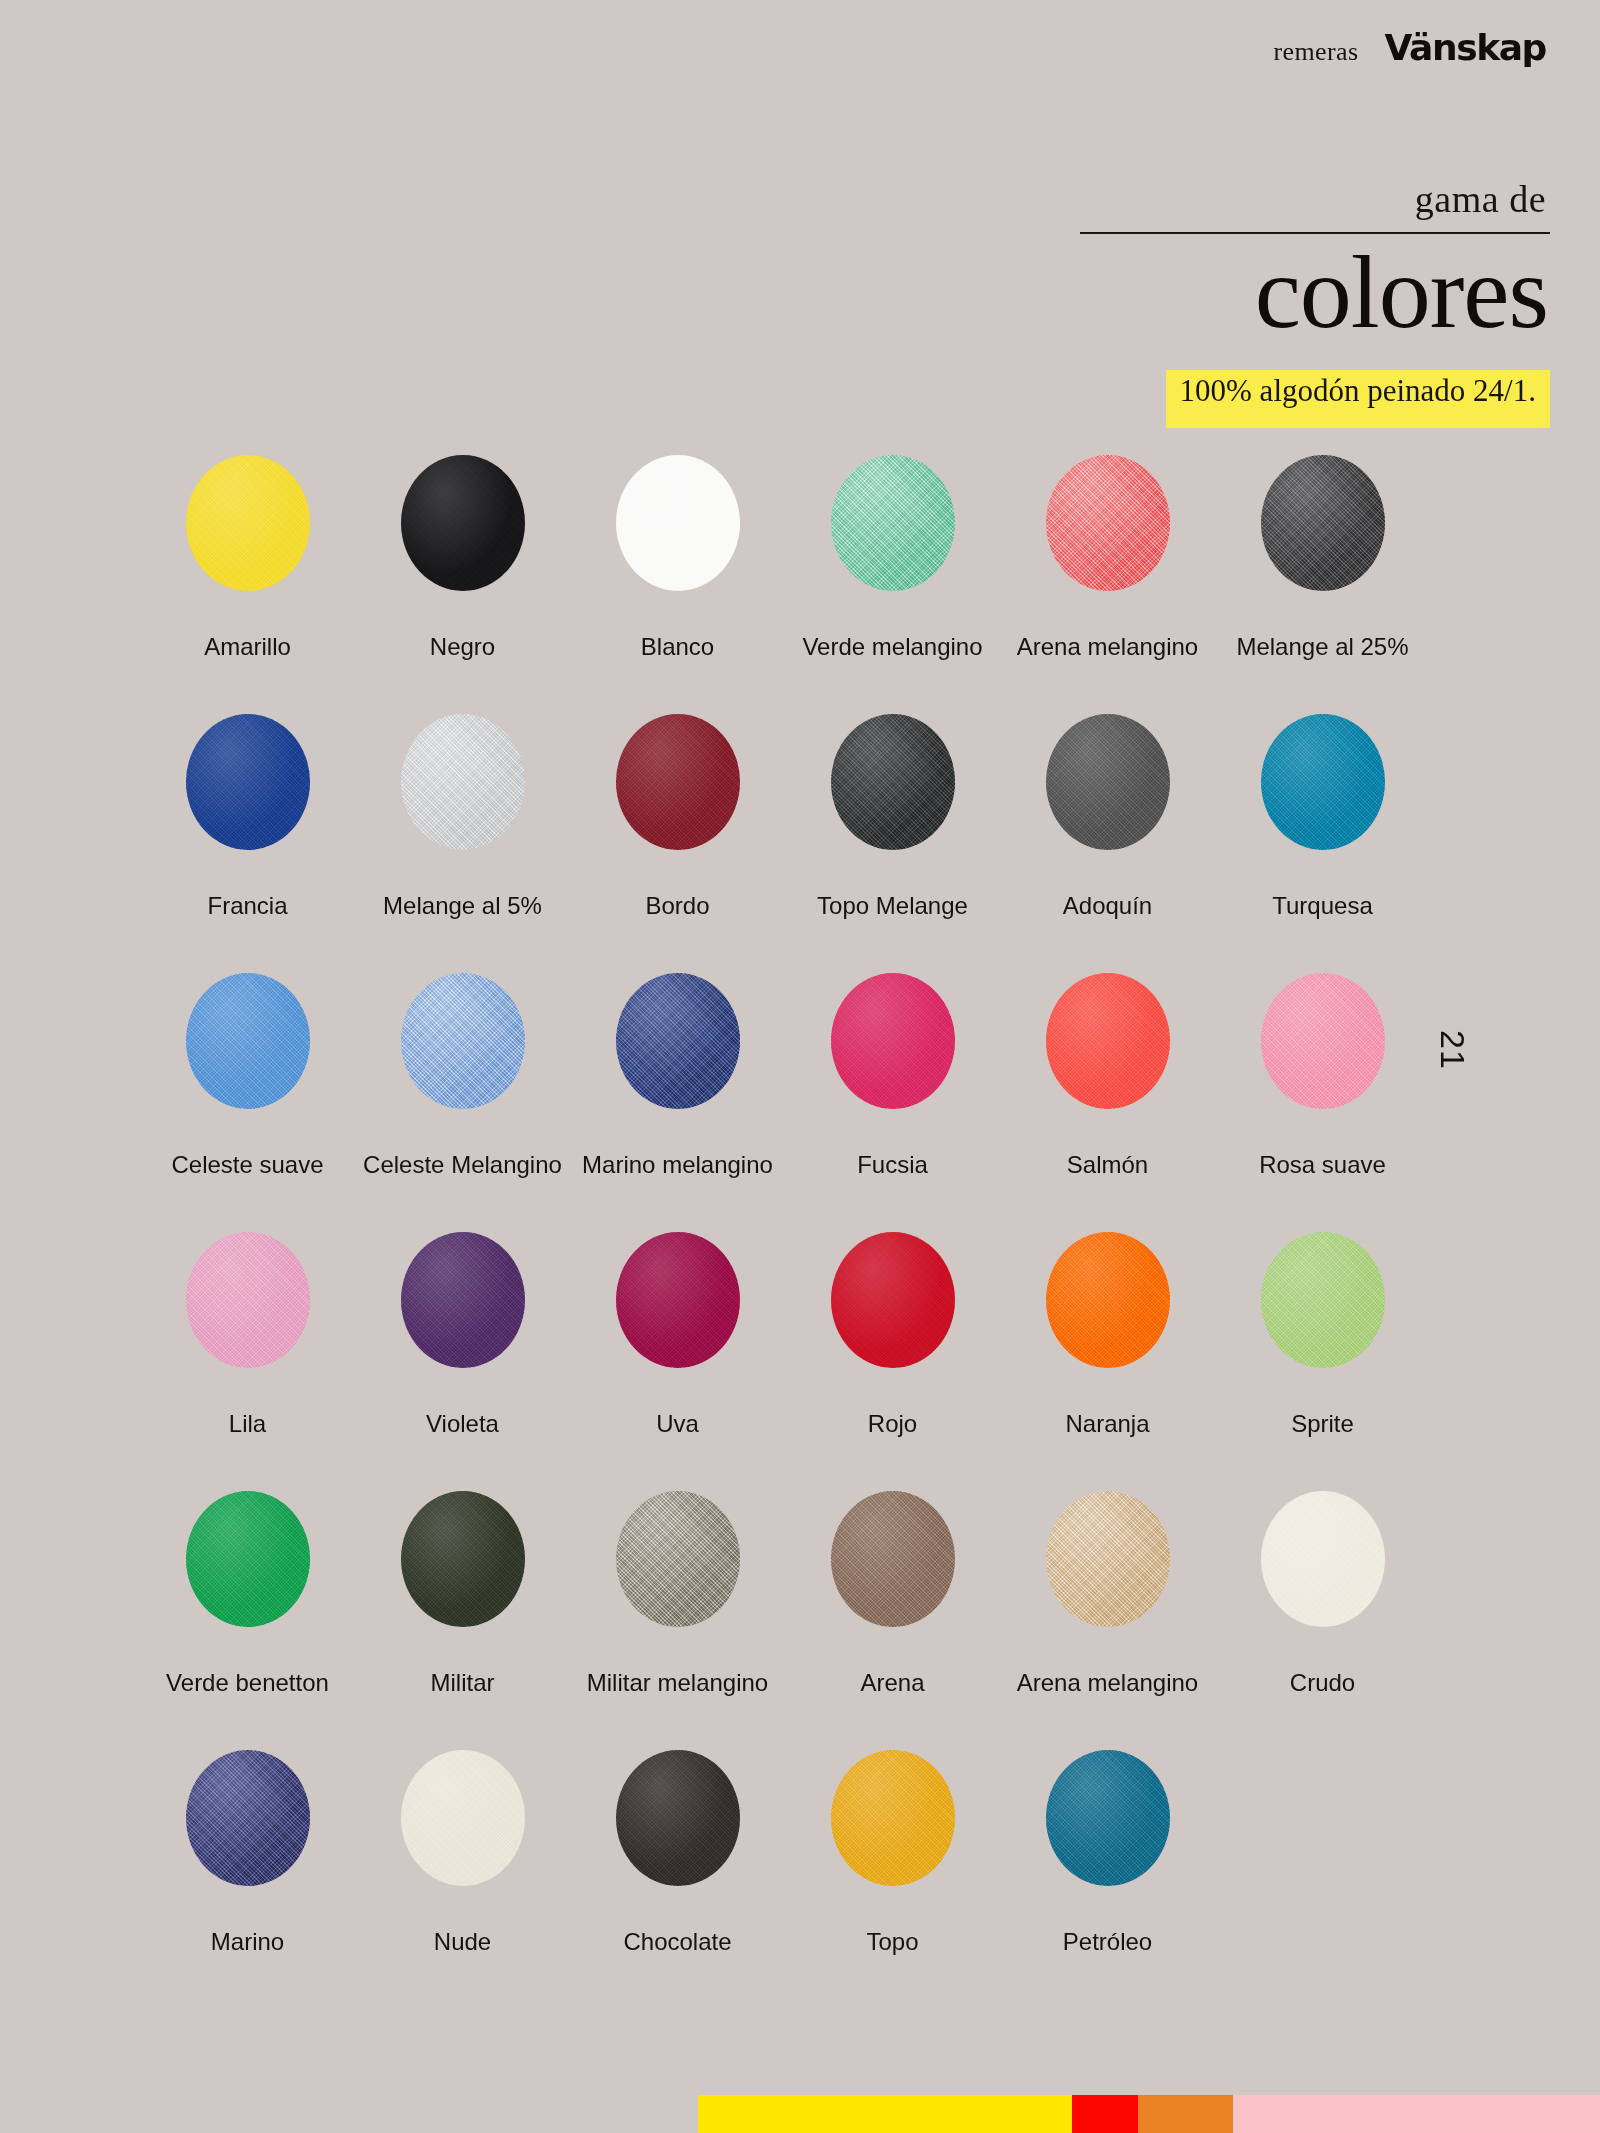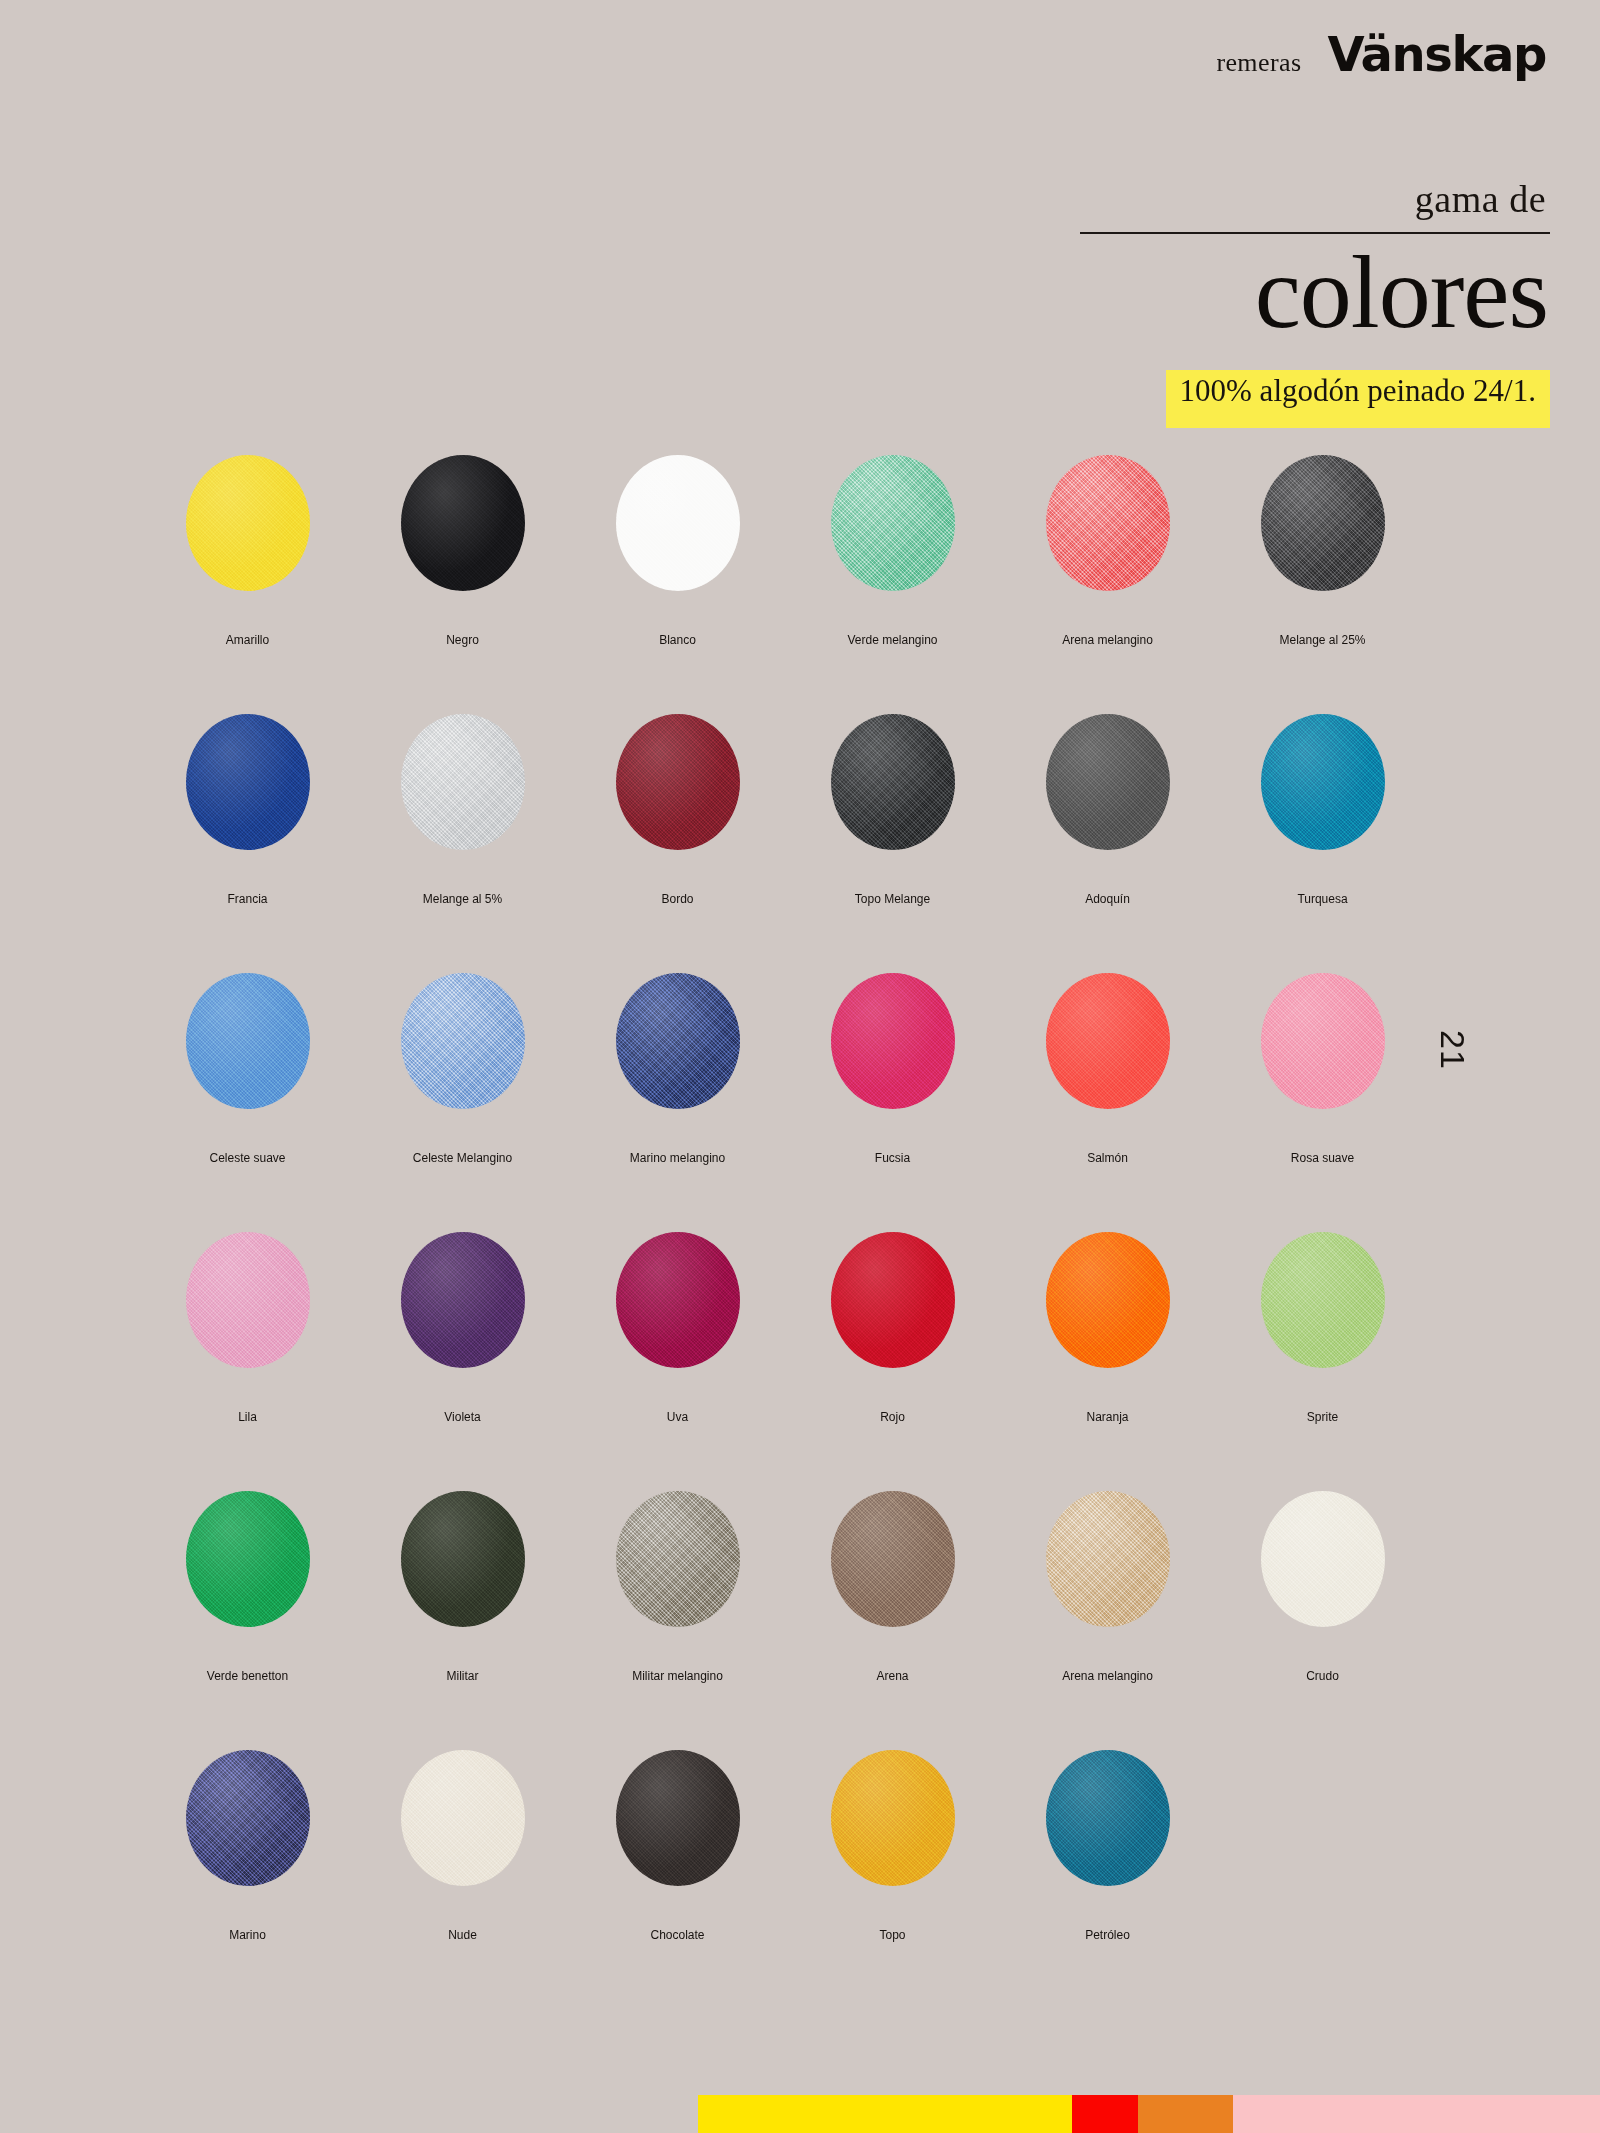--- a/index.html
+++ b/index.html
@@ -25,21 +25,21 @@
     gap: 26px;
   }
   .brand-kicker {
     font-family: "Liberation Serif", serif;
     font-size: 26px;
     color: #171310;
     letter-spacing: 0.4px;
   }
   .brand-logo {
     font-family: "DejaVu Sans", sans-serif;
-    font-size: 48px;
+    font-size: 36px;
     font-weight: 700;
     color: #100d0b;
     letter-spacing: -1.4px;
     position: relative;
     line-height: 1;
   }
 
   
   .title-block {
     position: absolute;
@@ -143,21 +143,21 @@
     position: absolute;
     inset: 0;
     background: radial-gradient(ellipse at 35% 28%, rgba(255,255,255,0.17), rgba(255,255,255,0) 58%);
   }
   .swatch-label {
     position: absolute;
     top: 178px;
     left: 0;
     right: 0;
     text-align: center;
-    font-size: 12px;
+    font-size: 24px;
     color: #17120f;
     line-height: 1.2;
     white-space: nowrap;
   }
 
   
   .bottom-bar {
     position: absolute;
     left: 698px;
     bottom: 0;

